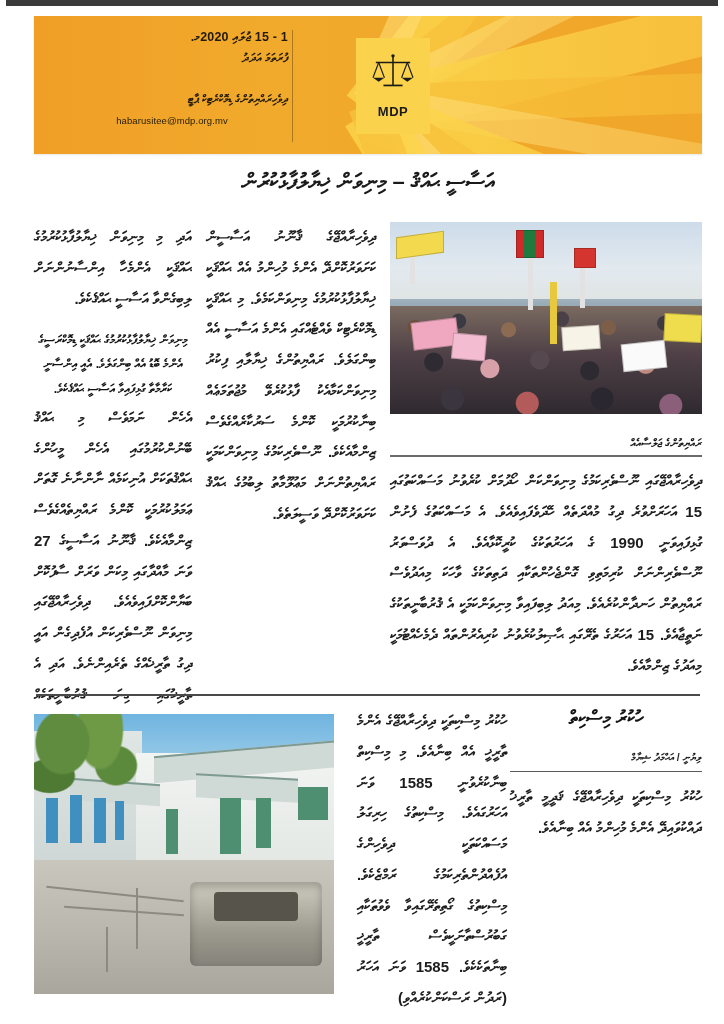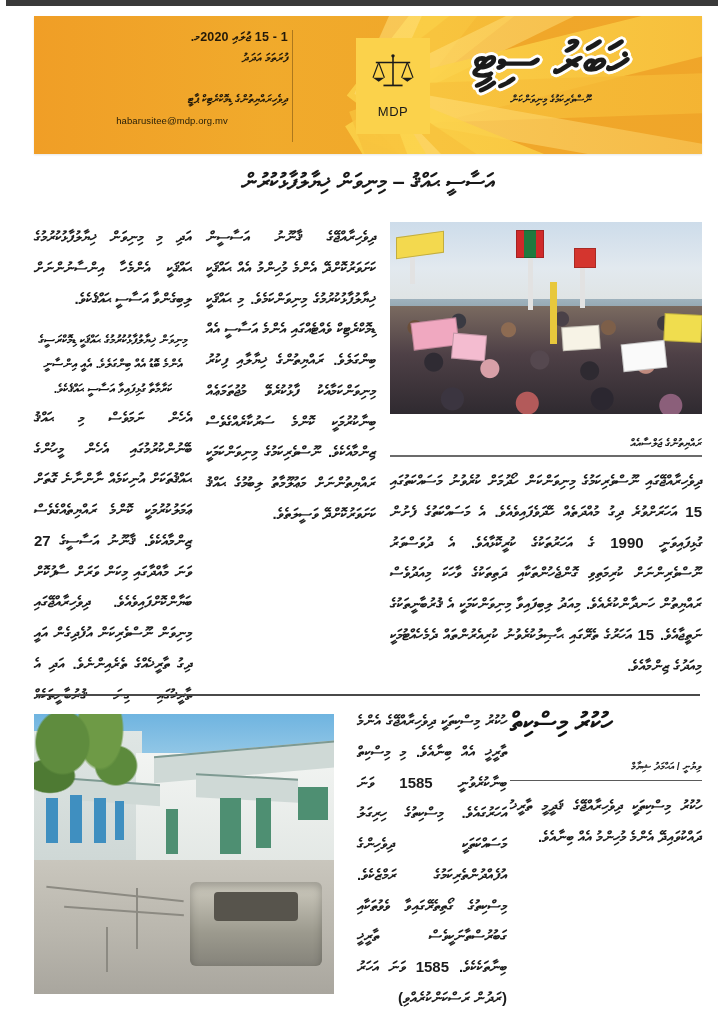--- a/index.html
+++ b/index.html
@@ -85,21 +85,21 @@
   .logo-box {
     position: absolute;
     left: 322px; top: 22px;
     width: 74px; height: 96px;
     background: #fbd24b;
     display: flex; flex-direction: column;
     align-items: center; justify-content: center;
   }
   .logo-scales { width: 46px; height: 42px; display:block; }
   .logo-label {
-    font-size: 13px; font-weight: 400; color: #1a1a1a;
+    font-size: 13px; font-weight: 700; color: #1a1a1a;
     letter-spacing: .5px; margin-top: 9px;
   }
 
   
   .mast-title-wrap {
     position: absolute;
     right: 20px; top: 20px;
     width: 262px;
     text-align: center;
     direction: rtl;
@@ -179,22 +179,22 @@
   .a2-head-col  { position: absolute; left: 476px; top: 0;   width: 192px; }
 
   .photo-well {
     position: relative;
     width: 300px; height: 280px;
     overflow: hidden;
     background: #cfd8d2;
   }
 
   .art2-headline {
-    direction: rtl; text-align: left;
-    font-size: 26px; font-weight: 700; color: #151515;
+    direction: rtl; text-align: center;
+    font-size: 19px; font-weight: 700; color: #151515;
     line-height: 1.3;
   }
   .art2-byline {
     direction: rtl; text-align: right;
     font-size: 10.5px; font-weight: 700; color: #1a1a1a;
     margin-top: 20px;
   }
   .byline-rule {
     width: 100%; height: 1.6px; background: #5a5a5a;
     margin: 7px 0 10px 0;
@@ -331,24 +331,20 @@
         <line x1="9" y1="10" x2="15" y2="26" stroke="#1a1a1a" stroke-width="1.2"></line>
         <path d="M3 26 L15 26 L9 30 Z" fill="#1a1a1a"></path>
         <line x1="39" y1="10" x2="33" y2="26" stroke="#1a1a1a" stroke-width="1.2"></line>
         <line x1="39" y1="10" x2="45" y2="26" stroke="#1a1a1a" stroke-width="1.2"></line>
         <path d="M33 26 L45 26 L39 30 Z" fill="#1a1a1a"></path>
         <circle cx="24" cy="3" r="1.8" fill="#1a1a1a"></circle>
       </svg>
       <div class="logo-label">MDP</div>
     </div>
 
-    <div class="mast-title-wrap">
-      <div class="mast-title">ޚަބަރު ސިޓީ</div>
-      <div class="mast-subtitle">ނޫސްވެރިކަމުގެ މިނިވަންކަން</div>
-    </div>
   </div>
 
   <div class="headline">އަސާސީ ޙައްޤު – މިނިވަން ޚިޔާލުފާޅުކުރުން</div>
 
   <div class="art1">
 
     <div class="col-left">
       <div class="dv">އަދި މި މިނިވަން ޚިޔާލުފާޅުކުރުމުގެ ޙައްޤަކީ އެންމެހާ އިންސާނުންނަށް ލިބިގެންވާ އަސާސީ ޙައްޤެކެވެ.</div>
       <div class="pullquote">މިނިވަން ޚިޔާލުފާޅުކުރުމުގެ ޙައްޤަކީ ޑިމޮކްރަސީގެ އެންމެ ބޮޑު އެއް ބިންގަލެވެ. އެއީ އިންސާނީ ކަރާމާތާ ގުޅިފައިވާ އަސާސީ ޙައްޤެކެވެ.</div>
       <div class="dv">އެހެން ނަމަވެސް މި ޙައްޤު ބޭނުންކުރުމުގައި އެހެން މީހުންގެ ޙައްޤުތަކަށް އުނިކަމެއް ނާންނާނެ ގޮތަށް ޢަމަލުކުރުމަކީ ކޮންމެ ރައްޔިތެއްގެވެސް ޒިންމާއެކެވެ. ޤާނޫނު އަސާސީގެ 27 ވަނަ މާއްދާގައި މިކަން ވަރަށް ސާފުކޮށް ބަޔާންކޮށްފައިވެއެވެ. ދިވެހިރާއްޖޭގައި މިނިވަން ނޫސްވެރިކަން އުފެދިގެން އައީ ދިގު ތާރީޚެއްގެ ތެރެއިންނެވެ. އަދި އެ ތާރީޚުގައި ގިނަ ޤުރުބާނީތަކެއް ވެވިފައިވެއެވެ.</div>

